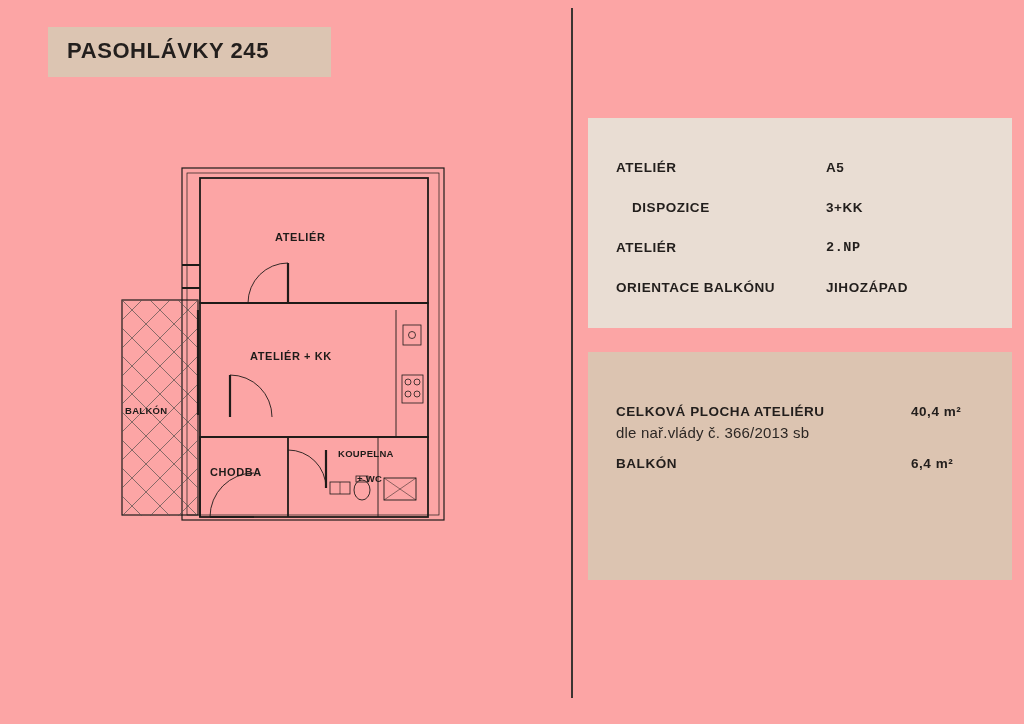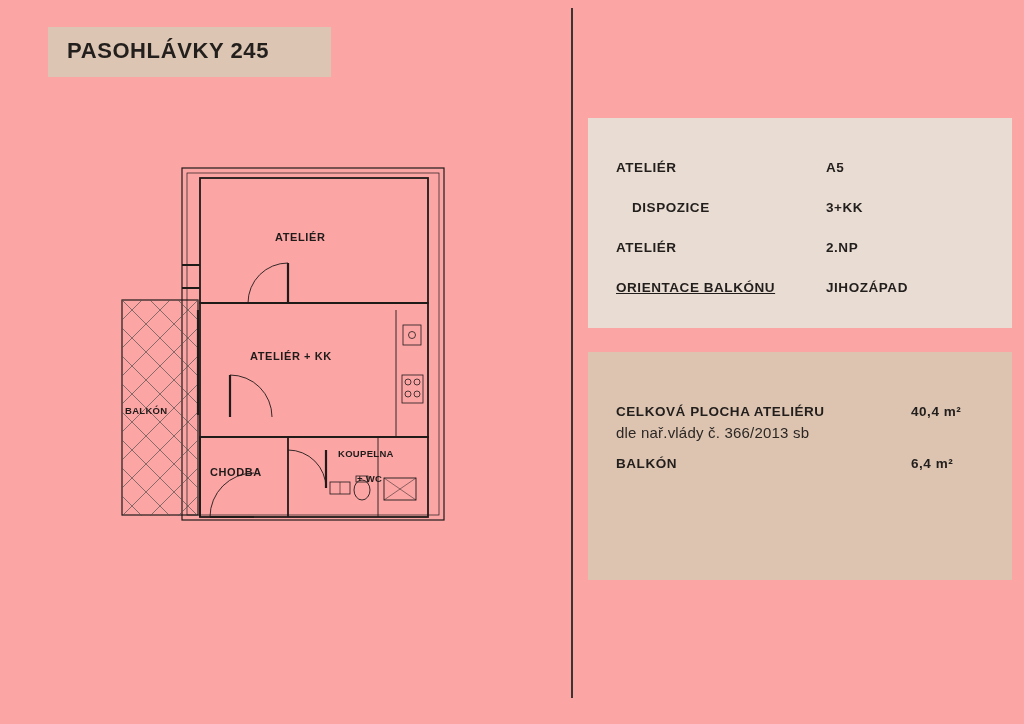--- a/index.html
+++ b/index.html
@@ -222,23 +222,23 @@
     <div class="row" style="top:42px;">
       <span>ATELIÉR</span>
       <span class="val" style="left:190px;">A5</span>
     </div>
     <div class="row" style="top:82px;padding-left:16px;">
       <span>DISPOZICE</span>
       <span class="val" style="left:190px;">3+KK</span>
     </div>
     <div class="row" style="top:122px;">
       <span>ATELIÉR</span>
-      <span class="val" style="left:190px;">2.NP</span>
-    </div>
-    <div class="row" style="top:162px;text-decoration:underline;">
+      <span class="val" style="left:190px;font-family:Liberation Mono, monospace;">2.NP</span>
+    </div>
+    <div class="row" style="top:162px;">
       <span>ORIENTACE BALKÓNU</span>
       <span class="val" style="left:190px;">JIHOZÁPAD</span>
     </div>
   </div>
 
   <div class="panel panel-bottom">
     <div class="row" style="top:52px;">
       <span>CELKOVÁ PLOCHA ATELIÉRU</span>
       <span class="val" style="left:275px;">40,4 m²</span>
     </div>

